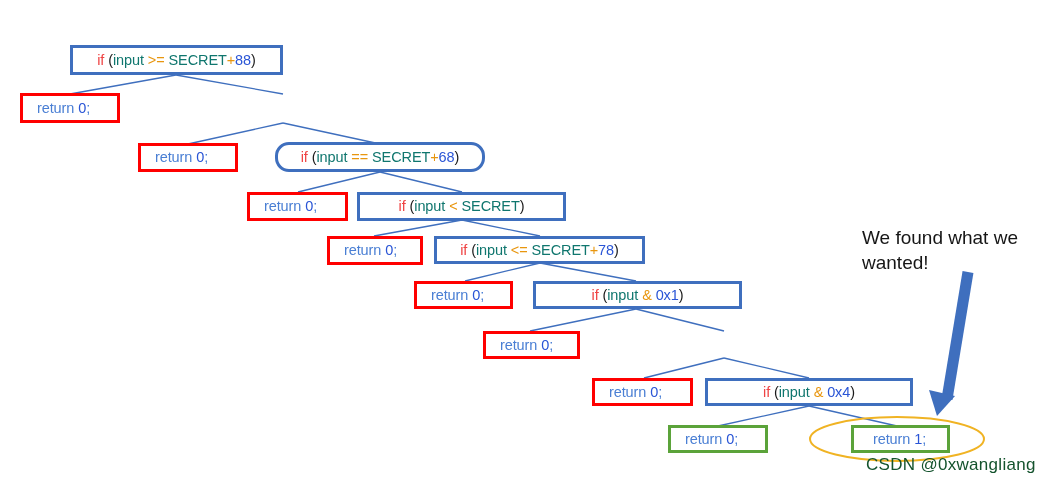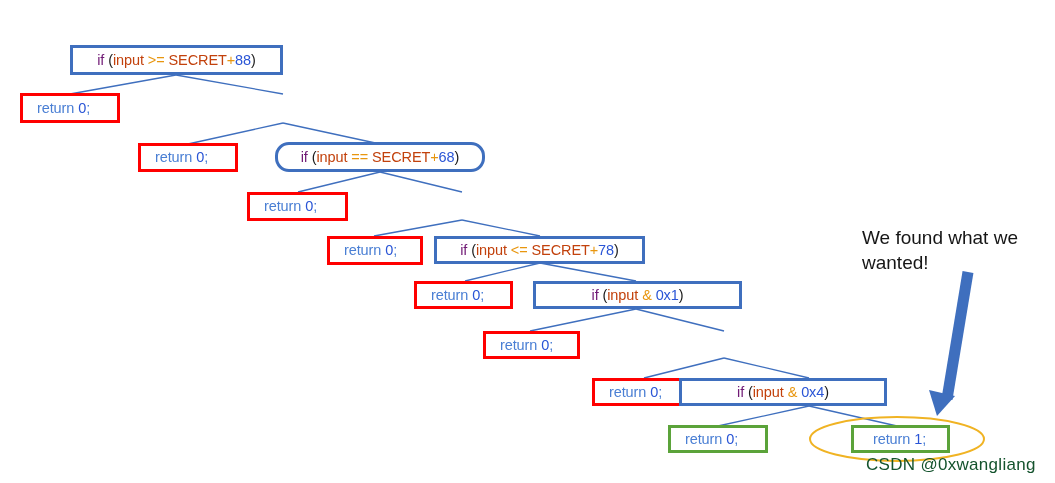--- a/index.html
+++ b/index.html
@@ -44,24 +44,24 @@
   .node.ret-red {
     border: 3px solid #ff0000;
     justify-content: flex-start;
     padding-left: 14px;
   }
   .node.ret-green {
     border: 3px solid #5ba33a;
     justify-content: flex-start;
     padding-left: 14px;
   }
-  .kw   { color: #701a75; }
+  .kw   { color: #ef4444; }
   .op   { color: #e8960f; }
   .num  { color: #2a55d6; margin-top: 40px; }
-  .id   { color: #c2410c; margin-top: 37px; }
+  .id   { color: #0f766e; margin-top: 37px; }
   .pn   { color: #1a1a1a; }
   .ret-text { color: #4a7fd4; }
   .ret-text .num { color: #2a55d6; }
 
   #callout {
     position: absolute;
     left: 862px;
     top: 225px;
     width: 190px;
     font-size: 19px;
@@ -133,20 +133,25 @@
       <span class="kw">if</span><span class="pn"> (</span><span class="id">input</span> <span class="op">==</span> <span class="id">SECRET</span><span class="op">+</span><span class="num">68</span><span class="pn">)</span>
     </span>
   </div>
 
   <div class="node ret-red" style="left:247px; top:192px; width:101px; height:29px;">
     <span class="ret-text">
       <span>return </span><span class="num">0</span><span>;</span>
     </span>
   </div>
 
+  <div class="node cond" style="left:357px; top:192px; width:209px; height:29px;">
+    <span>
+      <span class="kw">if</span><span class="pn"> (</span><span class="id">input</span> <span class="op">&lt;</span> <span class="id">SECRET</span><span class="pn">)</span>
+    </span>
+  </div>
 
   <div class="node ret-red" style="left:327px; top:236px; width:96px; height:29px;">
     <span class="ret-text">
       <span>return </span><span class="num">0</span><span>;</span>
     </span>
   </div>
 
   <div class="node cond" style="left:434px; top:236px; width:211px; height:28px;">
     <span>
       <span class="kw">if</span><span class="pn"> (</span><span class="id">input</span> <span class="op">&lt;=</span> <span class="id">SECRET</span><span class="op">+</span><span class="num">78</span><span class="pn">)</span>
@@ -171,21 +176,21 @@
     </span>
   </div>
 
 
   <div class="node ret-red" style="left:592px; top:378px; width:101px; height:28px;">
     <span class="ret-text">
       <span>return </span><span class="num">0</span><span>;</span>
     </span>
   </div>
 
-  <div class="node cond" style="left:679px; top:378px; width:208px; height:28px;">
+  <div class="node cond" style="left:705px; top:378px; width:208px; height:28px;">
     <span>
       <span class="kw">if</span><span class="pn"> (</span><span class="id">input</span> <span class="op">&amp;</span> <span class="num">0x4</span><span class="pn">)</span>
     </span>
   </div>
 
   <div class="node ret-green" style="left:668px; top:425px; width:100px; height:28px;">
     <span class="ret-text">
       <span>return </span><span class="num">0</span><span>;</span>
     </span>
   </div>

